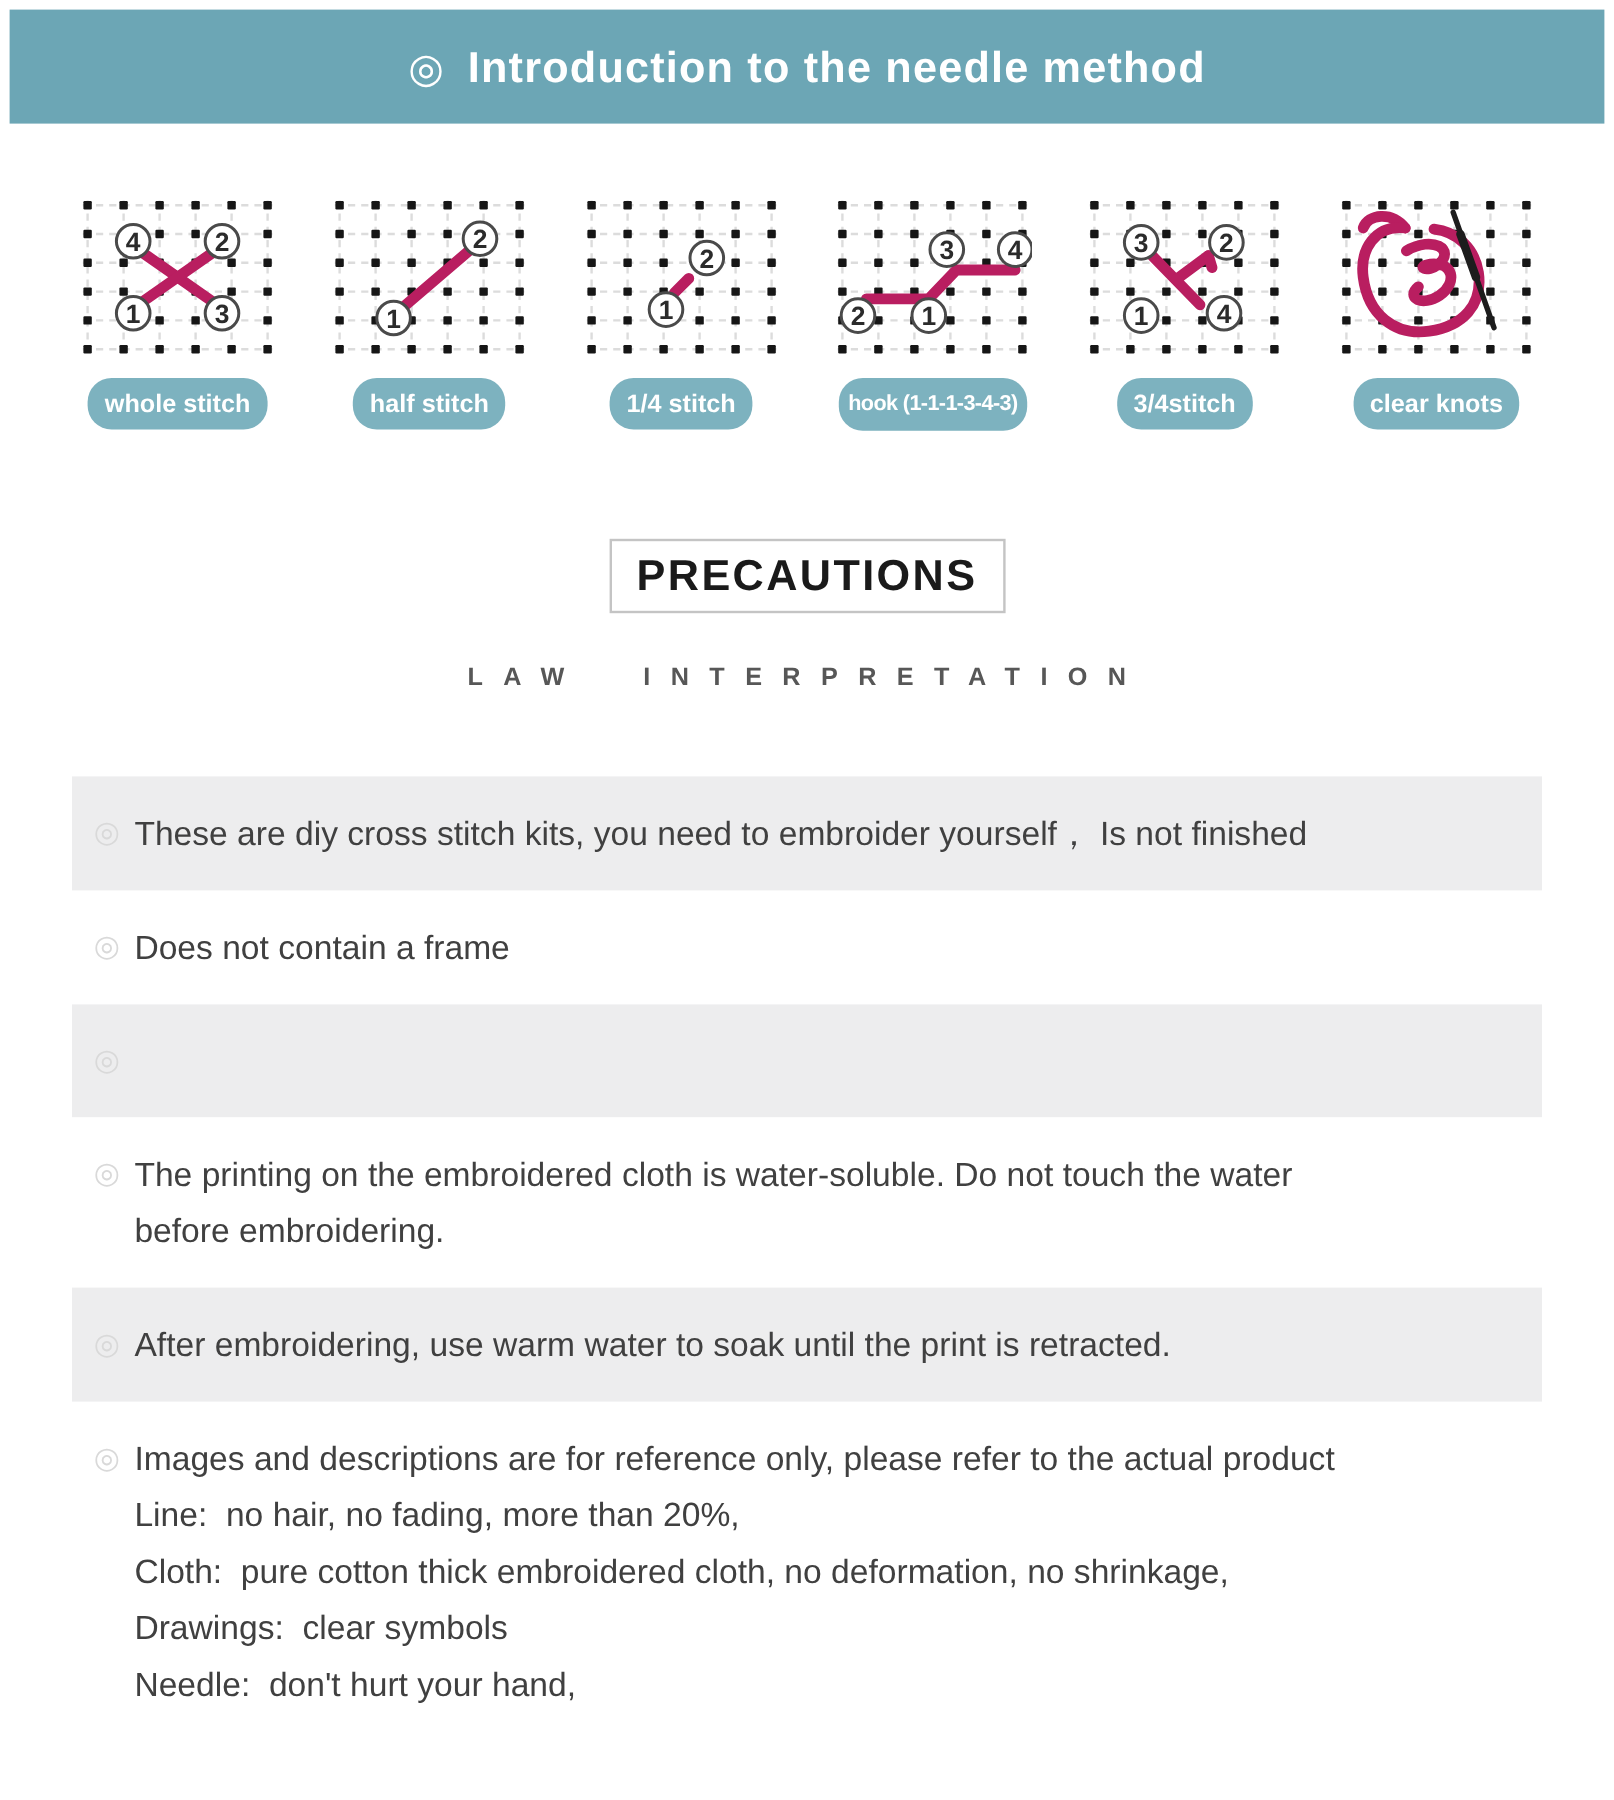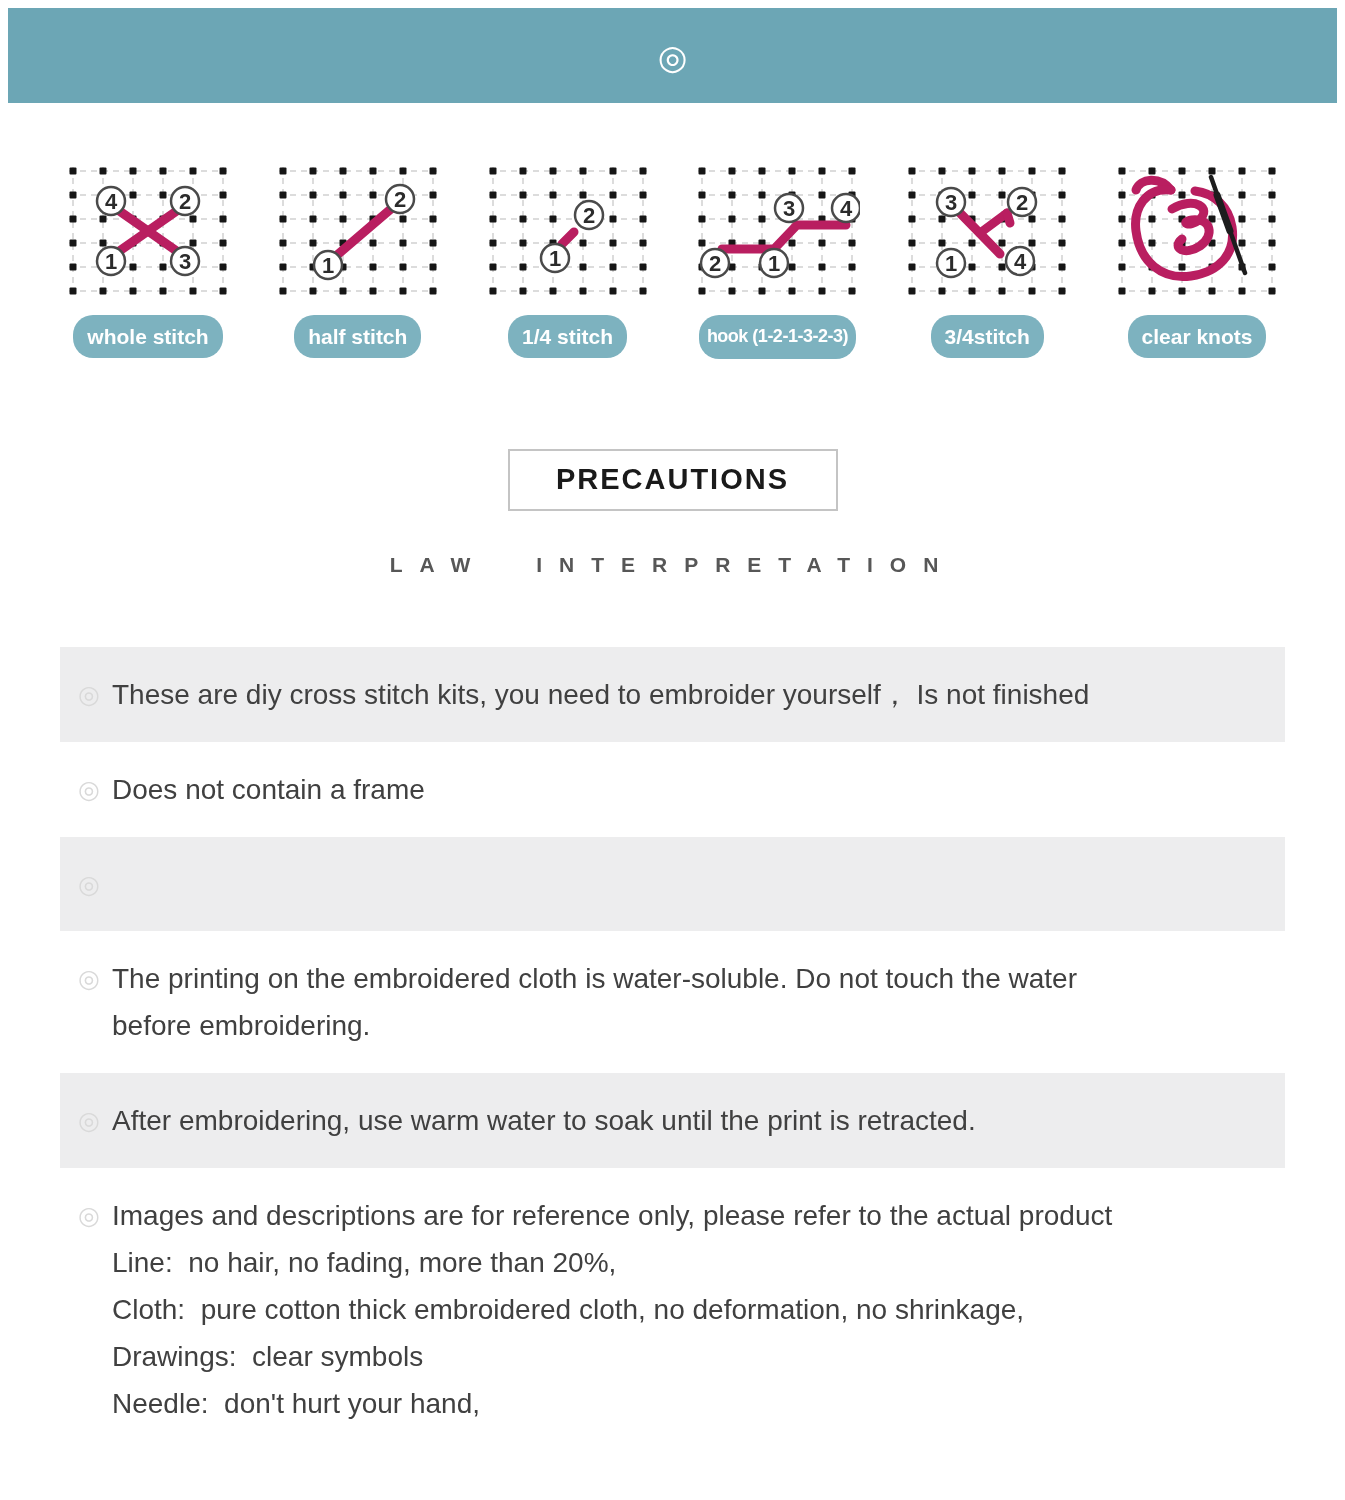--- a/index.html
+++ b/index.html
@@ -36,21 +36,21 @@
   }
   .stitch-label.small { font-size:18px; padding:11px 8px; letter-spacing:-0.5px; }
 
   
   .prec-box {
     margin:90px auto 0 auto; width:330px; height:62px;
     border:2px solid #c4c4c4; background:#ffffff;
     display:flex; align-items:center; justify-content:center;
   }
   .prec-box .prec-title {
-    font-size:29px; font-weight:700; color:#1a1a1a; letter-spacing:2px;
+    font-size:36px; font-weight:700; color:#1a1a1a; letter-spacing:2px;
   }
   .prec-sub {
     margin-top:42px; text-align:center;
     font-size:21px; font-weight:600; color:#575757;
     letter-spacing:17px; word-spacing:26px;
     white-space:nowrap;
   }
 
   
   .notes { margin:70px 60px 0 60px; }
@@ -65,20 +65,21 @@
   .note-lines .note-line {
     font-size:28px; font-weight:400; color:#404040;
     line-height:47px; white-space:pre-wrap;
   }
 </style>
 </head>
 <body>
 
 <div class="banner">
   <span class="badge">◎</span>
+  <span class="title">Introduction to the needle method</span>
 </div>
 
 <div class="diagrams" id="diagrams">
     <div class="stitch-card">
       <svg width="166" height="136" viewBox="0 0 166 136">
         <line x1="4" y1="8" x2="162" y2="8" stroke="#dcdcdc" stroke-width="2" stroke-dasharray="6 5"></line>
         <line x1="4" y1="32" x2="162" y2="32" stroke="#dcdcdc" stroke-width="2" stroke-dasharray="6 5"></line>
         <line x1="4" y1="56" x2="162" y2="56" stroke="#dcdcdc" stroke-width="2" stroke-dasharray="6 5"></line>
         <line x1="4" y1="80" x2="162" y2="80" stroke="#dcdcdc" stroke-width="2" stroke-dasharray="6 5"></line>
         <line x1="4" y1="104" x2="162" y2="104" stroke="#dcdcdc" stroke-width="2" stroke-dasharray="6 5"></line>
@@ -315,21 +316,21 @@
         </g>
         <circle cx="21" cy="100" r="14" fill="#ffffff" stroke="#4a4a4a" stroke-width="2.5"></circle>
         <text x="21" y="108" text-anchor="middle" font-size="22" font-weight="700" fill="#2b2b2b" font-family="Liberation Sans, sans-serif">2</text>
         <circle cx="80" cy="100" r="14" fill="#ffffff" stroke="#4a4a4a" stroke-width="2.5"></circle>
         <text x="80" y="108" text-anchor="middle" font-size="22" font-weight="700" fill="#2b2b2b" font-family="Liberation Sans, sans-serif">1</text>
         <circle cx="95" cy="45" r="14" fill="#ffffff" stroke="#4a4a4a" stroke-width="2.5"></circle>
         <text x="95" y="53" text-anchor="middle" font-size="22" font-weight="700" fill="#2b2b2b" font-family="Liberation Sans, sans-serif">3</text>
         <circle cx="152" cy="45" r="14" fill="#ffffff" stroke="#4a4a4a" stroke-width="2.5"></circle>
         <text x="152" y="53" text-anchor="middle" font-size="22" font-weight="700" fill="#2b2b2b" font-family="Liberation Sans, sans-serif">4</text>
       </svg>
-      <div class="stitch-label small">hook  (1-2-1-3-2-3)</div>
+      <div class="stitch-label small">hook  (1-1-1-3-4-3)</div>
     </div>
     <div class="stitch-card">
       <svg width="166" height="136" viewBox="0 0 166 136">
         <line x1="4" y1="8" x2="162" y2="8" stroke="#dcdcdc" stroke-width="2" stroke-dasharray="6 5"></line>
         <line x1="4" y1="32" x2="162" y2="32" stroke="#dcdcdc" stroke-width="2" stroke-dasharray="6 5"></line>
         <line x1="4" y1="56" x2="162" y2="56" stroke="#dcdcdc" stroke-width="2" stroke-dasharray="6 5"></line>
         <line x1="4" y1="80" x2="162" y2="80" stroke="#dcdcdc" stroke-width="2" stroke-dasharray="6 5"></line>
         <line x1="4" y1="104" x2="162" y2="104" stroke="#dcdcdc" stroke-width="2" stroke-dasharray="6 5"></line>
         <line x1="4" y1="128" x2="162" y2="128" stroke="#dcdcdc" stroke-width="2" stroke-dasharray="6 5"></line>
         <line x1="8" y1="4" x2="8" y2="132" stroke="#dcdcdc" stroke-width="2" stroke-dasharray="6 5"></line>

